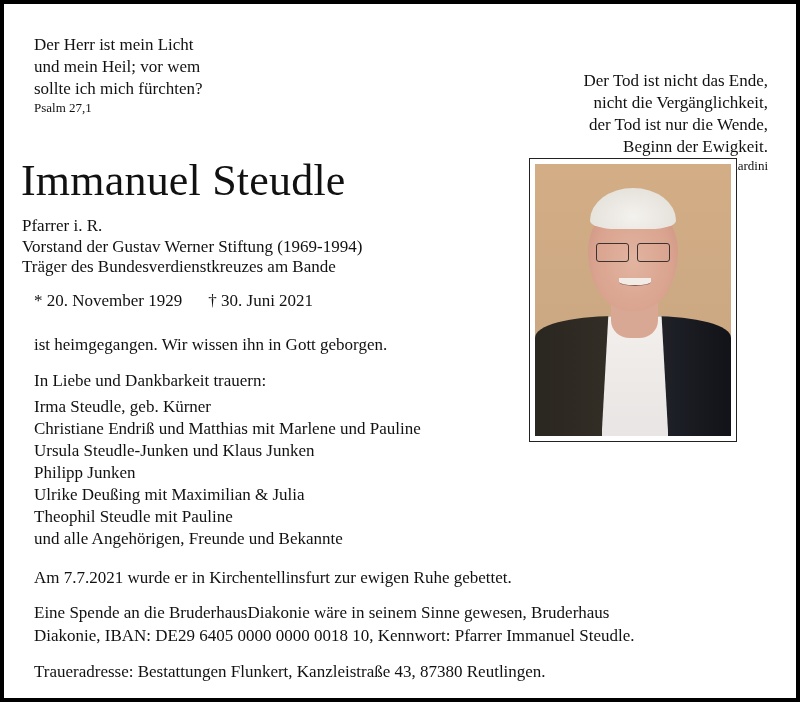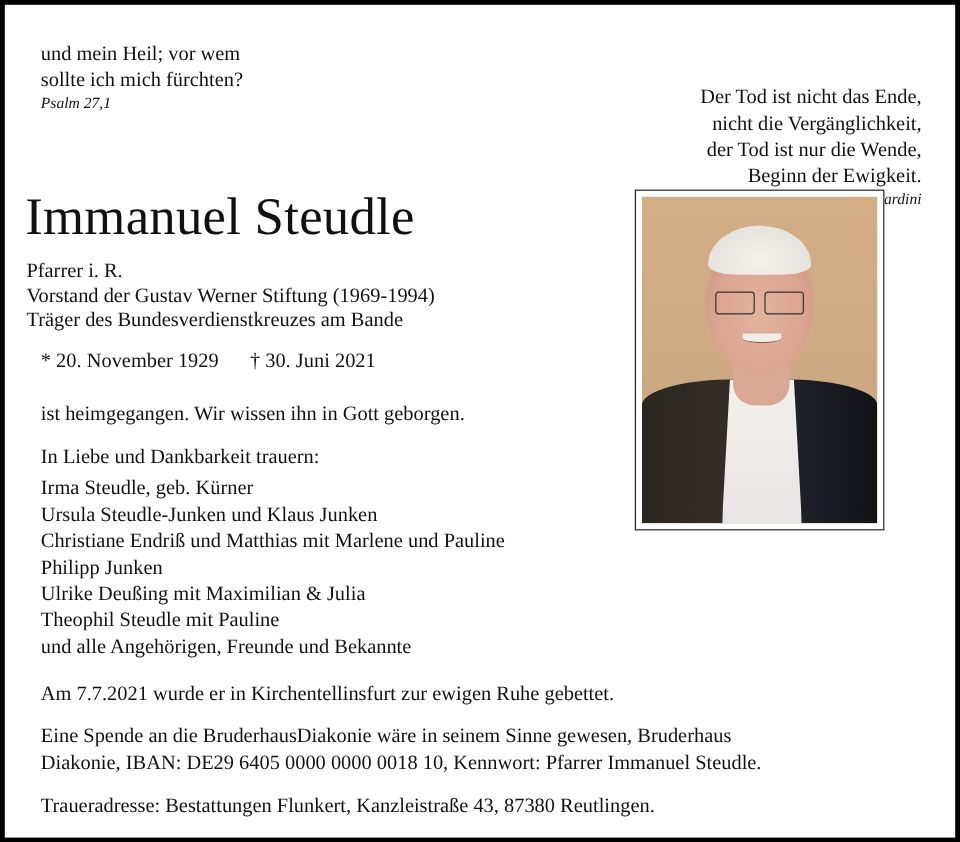--- a/index.html
+++ b/index.html
@@ -4,21 +4,21 @@
   <style>
     html, body { margin: 0; padding: 0; background: #ffffff; }
     body { width: 800px; height: 702px; overflow: hidden; position: relative; }
     .frame {
       position: absolute; left: 0; top: 0; width: 800px; height: 702px;
       box-sizing: border-box; border: 4px solid #000; background: #fff;
       font-family: "Liberation Serif", "DejaVu Serif", serif; color: #111;
     }
     .verse-left { position: absolute; left: 30px; top: 30px; font-size: 17px; line-height: 22px; }
     .verse-right { position: absolute; right: 28px; top: 30px; font-size: 17px; line-height: 22px; text-align: right; margin-top: 36px; }
-    .src { font-size: 13px; line-height: 16px; font-style: italic; }
+    .src { font-size: 13px; line-height: 16px; }
     .name { position: absolute; left: 17px; top: 148px; font-size: 44px; line-height: 58px; letter-spacing: 0.2px; text-align: center; }
     .titles { position: absolute; left: 18px; top: 212px; font-size: 17px; line-height: 20.5px; }
     .dates { position: absolute; left: 30px; top: 286px; font-size: 17px; line-height: 22px; white-space: pre; }
     .dates .gap { display: inline-block; width: 26px; }
     .para1 { position: absolute; left: 30px; top: 330px; font-size: 17px; line-height: 22px; }
     .mourners { position: absolute; left: 30px; top: 366px; font-size: 17px; line-height: 22px; }
     .mourners .intro { margin-bottom: 4px; }
     .burial { position: absolute; left: 30px; top: 563px; font-size: 17px; line-height: 22px; }
     .donation { position: absolute; left: 30px; top: 597px; font-size: 17px; line-height: 23px; width: 750px; }
     .address { position: absolute; left: 30px; top: 657px; font-size: 17px; line-height: 22px; }
@@ -65,20 +65,21 @@
       position: absolute; left: 43%; top: 42%; width: 16%; height: 2.5%;
       background: #f2ece6; border-radius: 0 0 50% 50%; border-bottom: 1px solid #8a5a4c;
     }
   </style>
 </head>
 <body>
 
 <div class="frame">
 
   <div class="verse-left">
+    <div>Der Herr ist mein Licht</div>
     <div>und mein Heil; vor wem</div>
     <div>sollte ich mich fürchten?</div>
     <div class="src">Psalm 27,1</div>
   </div>
 
   <div class="verse-right">
     <div>Der Tod ist nicht das Ende,</div>
     <div>nicht die Vergänglichkeit,</div>
     <div>der Tod ist nur die Wende,</div>
     <div>Beginn der Ewigkeit.</div>
@@ -93,22 +94,22 @@
     <div>Träger des Bundesverdienstkreuzes am Bande</div>
   </div>
 
   <div class="dates"><span>* 20. November 1929</span><span class="gap"></span><span>† 30. Juni 2021</span></div>
 
   <div class="para1">ist heimgegangen. Wir wissen ihn in Gott geborgen.</div>
 
   <div class="mourners">
     <div class="intro">In Liebe und Dankbarkeit trauern:</div>
     <div>Irma Steudle, geb. Kürner</div>
+    <div>Christiane Endriß und Matthias mit Marlene und Pauline</div>
     <div>Ursula Steudle-Junken und Klaus Junken</div>
-    <div>Christiane Endriß und Matthias mit Marlene und Pauline</div>
     <div>Philipp Junken</div>
     <div>Ulrike Deußing mit Maximilian &amp; Julia</div>
     <div>Theophil Steudle mit Pauline</div>
     <div>und alle Angehörigen, Freunde und Bekannte</div>
   </div>
 
   <div class="burial">Am 7.7.2021 wurde er in Kirchentellinsfurt zur ewigen Ruhe gebettet.</div>
 
   <div class="donation">
     <div>Eine Spende an die BruderhausDiakonie wäre in seinem Sinne gewesen, Bruderhaus</div>

